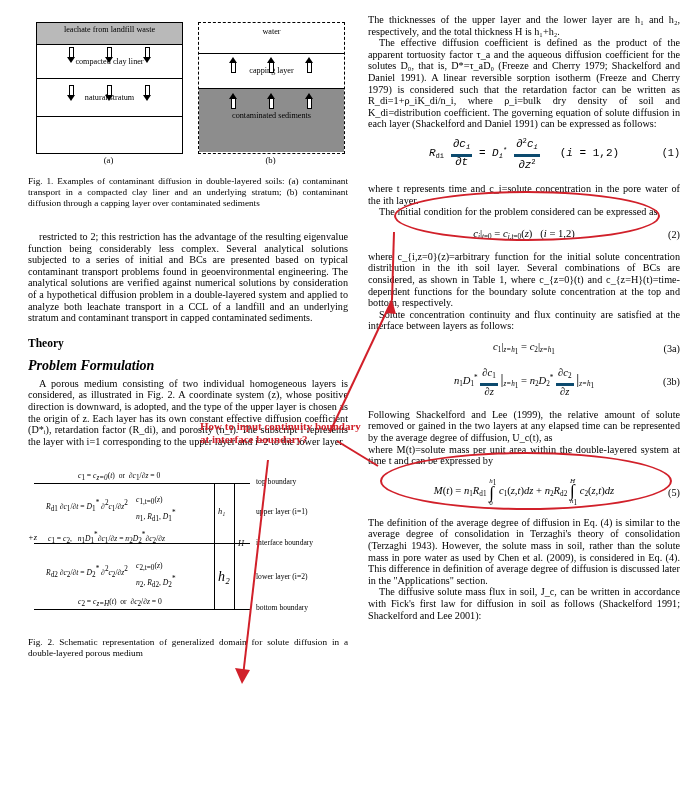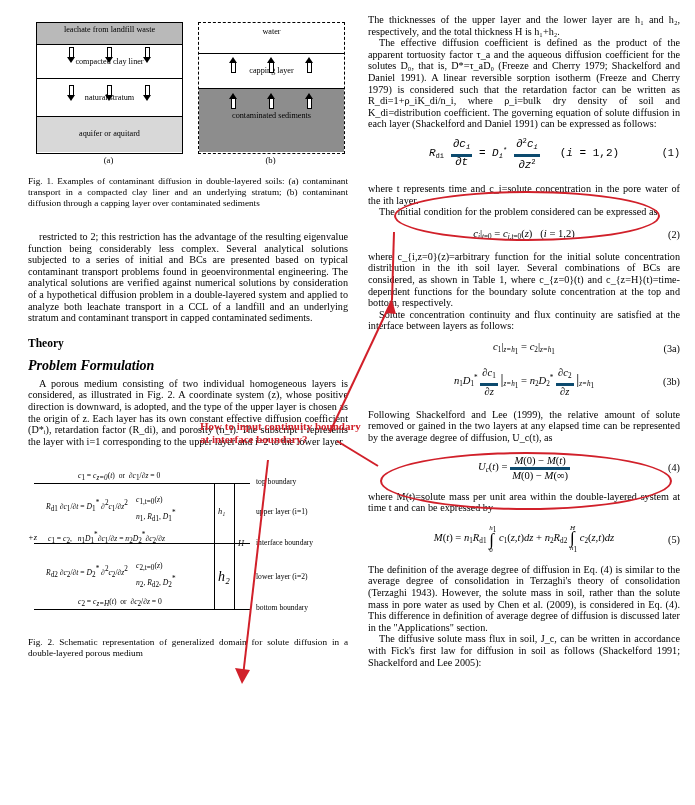--- a/index.html
+++ b/index.html
@@ -79,23 +79,20 @@
       <div class="panel pa">
         <div class="band" style="top:0;height:22px;background:#b9b9b9;border-bottom:1px solid #000;">
           <span>leachate from landfill waste</span>
         </div>
         <div class="band" style="top:22px;height:34px;background:#ffffff;border-bottom:1px solid #000;">
           <span style="margin-top:12px">compacted clay liner</span>
         </div>
         <div class="band" style="top:56px;height:38px;background:#ffffff;border-bottom:1px solid #000;">
           <span style="margin-top:14px">natural stratum</span>
         </div>
-        <div class="band" style="top:94px;height:35px;background:#d8d8d8;">
-          <span style="margin-top:12px">aquifer or aquitard</span>
-        </div>
         <div class="arrowdn" style="left:30px;top:24px;"></div>
         <div class="arrowdn" style="left:68px;top:24px;"></div>
         <div class="arrowdn" style="left:106px;top:24px;"></div>
         <div class="arrowdn" style="left:30px;top:62px;"></div>
         <div class="arrowdn" style="left:68px;top:62px;"></div>
         <div class="arrowdn" style="left:106px;top:62px;"></div>
       </div>
 
       <div class="panel pb">
         <div class="band" style="top:0;height:30px;background:#ffffff;">
@@ -223,27 +220,20 @@
         <span style="font-size:15px;">|</span><sub><i>z=h</i><sub>1</sub></sub>
         = <i>n</i><sub>2</sub><i>D</i><sub>2</sub><sup>*</sup>
         <span class="frac"><span class="num">∂<i>c</i><sub>2</sub></span><span class="den">∂<i>z</i></span></span>
         <span style="font-size:15px;">|</span><sub><i>z=h</i><sub>1</sub></sub>
       </span>
       <span class="eqnum">(3b)</span>
     </div>
 
     <p class="noind">Following Shackelford and Lee (1999), the relative amount of solute removed or gained in the two layers at any elapsed time can be represented by the average degree of diffusion, U_c(t), as</p>
 
-    <div class="eq" style="margin-top:10px;margin-bottom:10px;">
-      <span style="font-size:10.6px;">
-        <i>U<sub>c</sub></i>(<i>t</i>) =
-        <span class="frac"><span class="num"><i>M</i>(0) − <i>M</i>(<i>t</i>)</span><span class="den"><i>M</i>(0) − <i>M</i>(∞)</span></span>
-      </span>
-      <span class="eqnum">(4)</span>
-    </div>
 
     <p class="noind">where M(t)=solute mass per unit area within the double-layered system at time t and can be expressed by</p>
 
     <div class="eq" style="margin-top:10px;margin-bottom:10px;">
       <span style="font-size:10.6px;">
         <i>M</i>(<i>t</i>) = <i>n</i><sub>1</sub><i>R</i><sub>d1</sub>
         <span style="display:inline-block;vertical-align:middle;text-align:left;font-size:7px;line-height:8px;">
           <span style="display:block;"><i>h</i><sub>1</sub></span>
           <span style="display:block;font-size:17px;line-height:12px;">∫</span>
           <span style="display:block;">0</span>
@@ -253,21 +243,21 @@
           <span style="display:block;"><i>H</i></span>
           <span style="display:block;font-size:17px;line-height:12px;">∫</span>
           <span style="display:block;"><i>h</i><sub>1</sub></span>
         </span>
         <i>c</i><sub>2</sub>(<i>z,t</i>)<i>dz</i>
       </span>
       <span class="eqnum">(5)</span>
     </div>
 
     <p class="noind">The definition of the average degree of diffusion in Eq. (4) is similar to the average degree of consolidation in Terzaghi's theory of consolidation (Terzaghi 1943). However, the solute mass in soil, rather than the solute mass in pore water as used by Chen et al. (2009), is considered in Eq. (4). This difference in definition of average degree of diffusion is discussed later in the "Applications" section.</p>
-    <p>The diffusive solute mass flux in soil, J_c, can be written in accordance with Fick's first law for diffusion in soil as follows (Shackelford 1991; Shackelford and Lee 2005):</p>
+    <p>The diffusive solute mass flux in soil, J_c, can be written in accordance with Fick's first law for diffusion in soil as follows (Shackelford 1991; Shackelford and Lee 2001):</p>
   </div>
 
   <div class="ellipse" style="left:394px;top:191px;width:262px;height:46px;"></div>
   <div class="ellipse" style="left:380px;top:452px;width:288px;height:54px;"></div>
 
   <div class="annot" style="left:200px;top:420px;width:180px;">
     <span>How to input continuity boundary</span><br>
     <span>at interface boundary?</span>
   </div>
 

